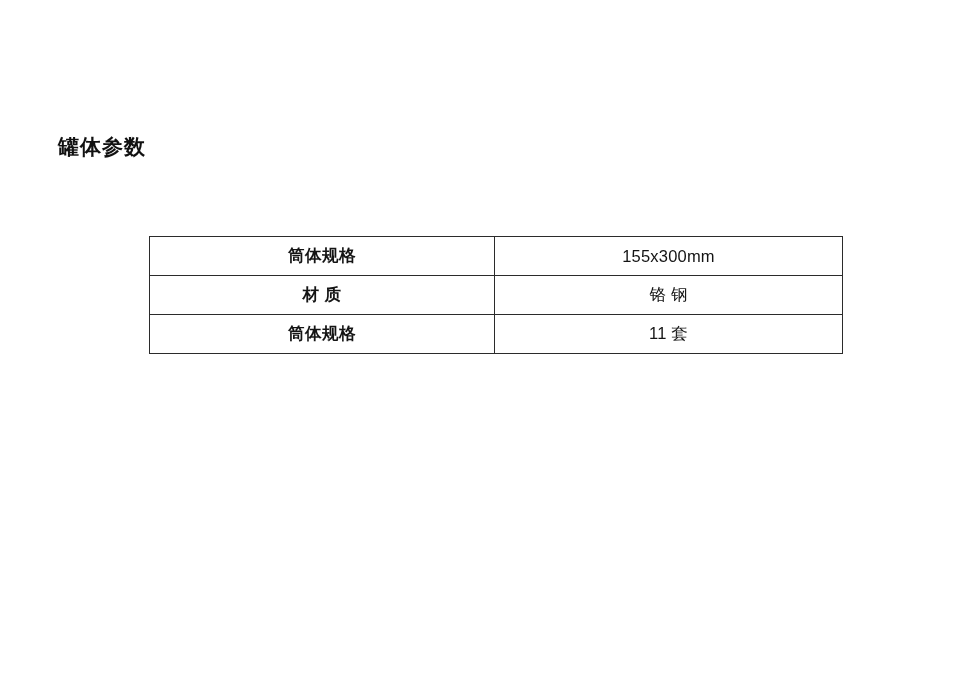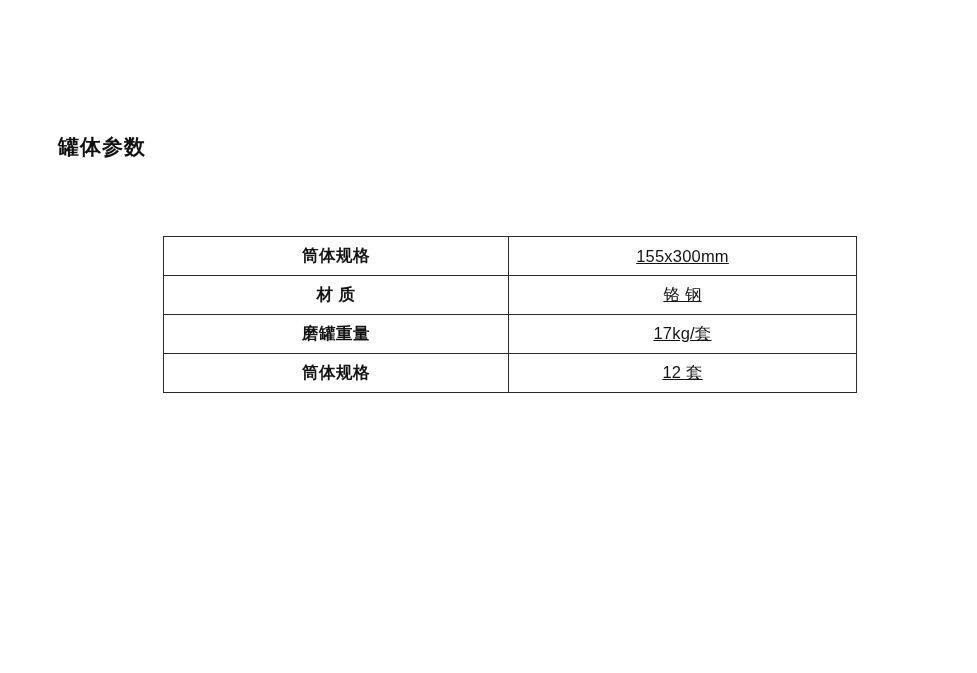--- a/index.html
+++ b/index.html
@@ -27,21 +27,21 @@
     top: 133px;
     font-size: 21px;
     line-height: 28px;
     font-weight: 600;
     letter-spacing: 1px;
     color: #111111;
     white-space: nowrap;
   }
   .spec-table {
     position: absolute;
-    left: 163px;
+    left: 149px;
     top: 236px;
     width: 675px;
     border-collapse: collapse;
     table-layout: fixed;
     padding-left: 15px;
   }
   .spec-table td {
     border: 1px solid #2b2b2b;
     height: 38px;
     padding: 0 4px;
@@ -52,44 +52,39 @@
   }
   .spec-table td.label-cell {
     width: 336px;
     font-weight: 600;
     letter-spacing: 0.5px;
   }
   .spec-table td.value-cell {
     width: 339px;
     font-weight: 400;
     letter-spacing: 0.2px;
-    text-decoration: underline;
   }
 </style>
 </head>
 <body>
 
 <div class="page">
 
   <div class="page-title">罐体参数</div>
 
   <table class="spec-table">
     <tbody>
       <tr>
         <td class="label-cell">筒体规格</td>
         <td class="value-cell">155x300mm</td>
       </tr>
       <tr>
         <td class="label-cell">材    质</td>
         <td class="value-cell">铬 钢</td>
       </tr>
       <tr>
-        <td class="label-cell">磨罐重量</td>
-        <td class="value-cell">17kg/套</td>
-      </tr>
-      <tr>
         <td class="label-cell">筒体规格</td>
-        <td class="value-cell">12 套</td>
+        <td class="value-cell">11 套</td>
       </tr>
     </tbody>
   </table>
 
 </div>
 
 </body></html>

